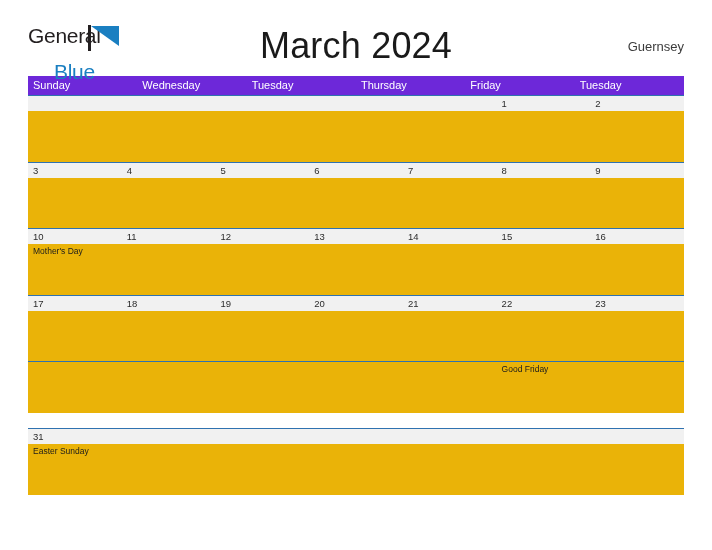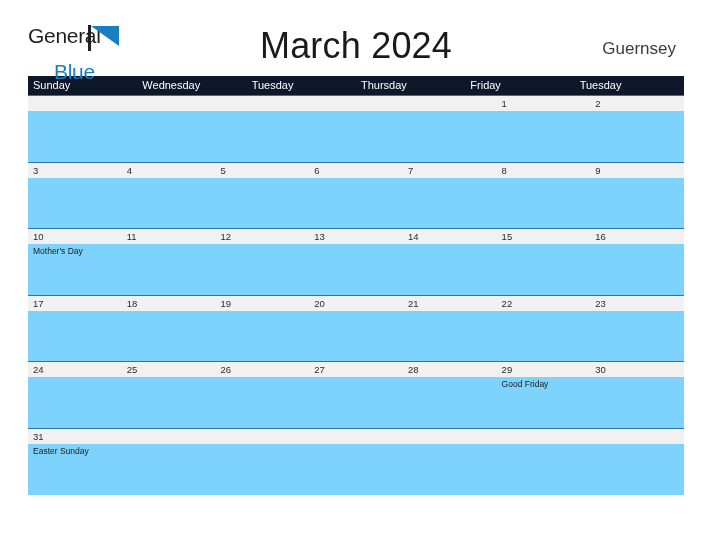--- a/index.html
+++ b/index.html
@@ -81,35 +81,35 @@
     top: 3px;
     text-align: center;
     font-size: 36px;
     font-weight: 400;
     color: #1a1a1a;
     letter-spacing: 0.2px;
   }
 
   .cal-region {
     position: absolute;
-    right: 8px;
+    right: 0;
     top: 17px;
-    font-size: 17px;
+    font-size: 13px;
     color: #3b3b3b;
   }
 
   
   .calendar {
     margin: 4px 28px 0 28px;
     width: 656px;
   }
 
   .dow-row {
     display: flex;
-    background: #0f172a;
+    background: #6d28d9;
     height: 19px;
   }
   .dow {
     flex: 1 1 0;
     color: #ffffff;
     font-size: 11px;
     line-height: 19px;
     padding-left: 5px;
     white-space: nowrap;
     overflow: hidden;
@@ -121,21 +121,21 @@
     position: relative;
   }
   .week-band {
     display: flex;
     height: 15px;
     background: #f1f1f1;
   }
   .week-body {
     display: flex;
     height: 51px;
-    background: #7dd3fc;
+    background: #eab308;
   }
   .daynum {
     flex: 1 1 0;
     font-size: 9.5px;
     line-height: 15px;
     color: #2b2b2b;
     padding-left: 5px;
     white-space: nowrap;
   }
   .dayevents {
@@ -259,29 +259,20 @@
             <div class="dayevents"></div>
             <div class="dayevents"></div>
             <div class="dayevents"></div>
             <div class="dayevents"></div>
             <div class="dayevents"></div>
             <div class="dayevents"></div>
             <div class="dayevents"></div>
           </div>
         </div>
         <div class="week">
-          <div class="week-band">
-            <div class="daynum">24</div>
-            <div class="daynum">25</div>
-            <div class="daynum">26</div>
-            <div class="daynum">27</div>
-            <div class="daynum">28</div>
-            <div class="daynum">29</div>
-            <div class="daynum">30</div>
-          </div>
           <div class="week-body">
             <div class="dayevents"></div>
             <div class="dayevents"></div>
             <div class="dayevents"></div>
             <div class="dayevents"></div>
             <div class="dayevents"></div>
             <div class="dayevents">
               <div class="event">Good Friday</div>
             </div>
             <div class="dayevents"></div>

